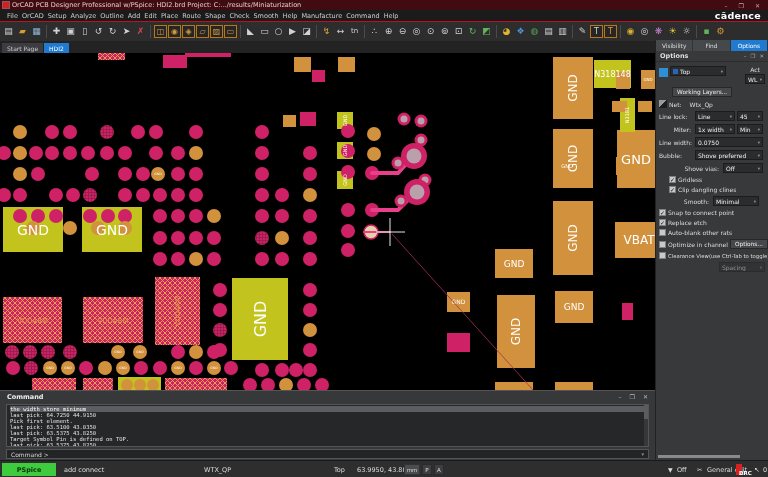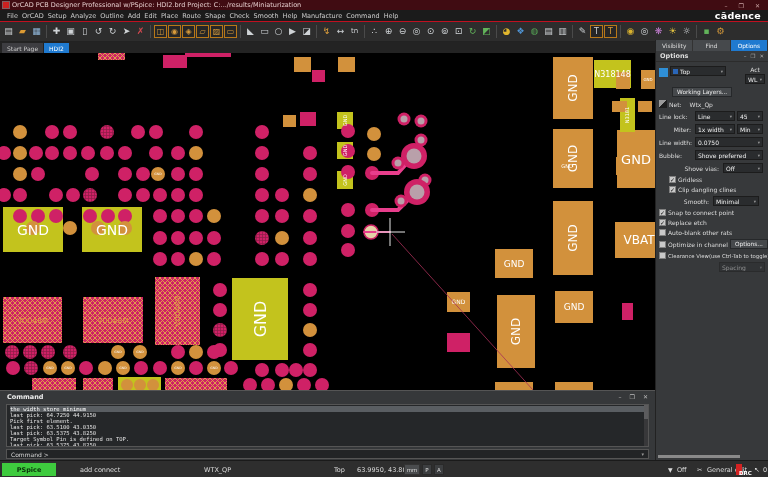--- a/index.html
+++ b/index.html
@@ -64,21 +64,21 @@
 .cline.sel{background:#5a5e62;color:#fff}
 .cmdscroll{position:absolute;right:7px;top:14px;width:4px;height:41px;background:#38383a}
 .cmdthumb{width:4px;height:14px;background:#5c5c5e}
 .cmdprompt{position:absolute;left:6px;top:58px;right:6px;height:10px;background:#222426;border:1px solid #555;display:flex;align-items:center;padding:0 4px;color:#ddd;font-size:6px}
 .promptdd{margin-left:auto;color:#999;font-size:5px}
 
 
 .statusbar{position:absolute;left:0;top:460px;width:768px;height:17px;background:#2e2e2e;border-top:1px solid #1a1a1a;font-size:6.5px;color:#ddd;z-index:5}
 .statusbar span{position:absolute;top:0;height:17px;display:flex;align-items:center;white-space:nowrap}
 .st-ready{left:2px;top:2px !important;height:13px !important;width:54px;background:#3ecb3e;color:#0a300a;font-weight:bold;justify-content:center}
-.st-mode{left:80px}
+.st-mode{left:64px}
 .st-net{left:204px}
 .st-layer{left:334px}
 .st-coords{left:357px}
 .st-units{left:404px;top:3px !important;height:11px !important;width:16px;background:#4a4c4e;border:1px solid #333;justify-content:center;font-size:5.5px}
 .st-p{left:422px;top:3px !important;height:11px !important;width:10px;background:#3c3e40;border:1px solid #2a2a2a;justify-content:center;font-size:5.5px}
 .st-a{left:434px;top:3px !important;height:11px !important;width:10px;background:#3c3e40;border:1px solid #2a2a2a;justify-content:center;font-size:5.5px}
 .st-filter-ic{left:668px;font-size:6px}
 .st-filter{left:677px}
 .st-scissors-ic{left:697px;font-size:6.5px}
 .st-edit{left:707px}

